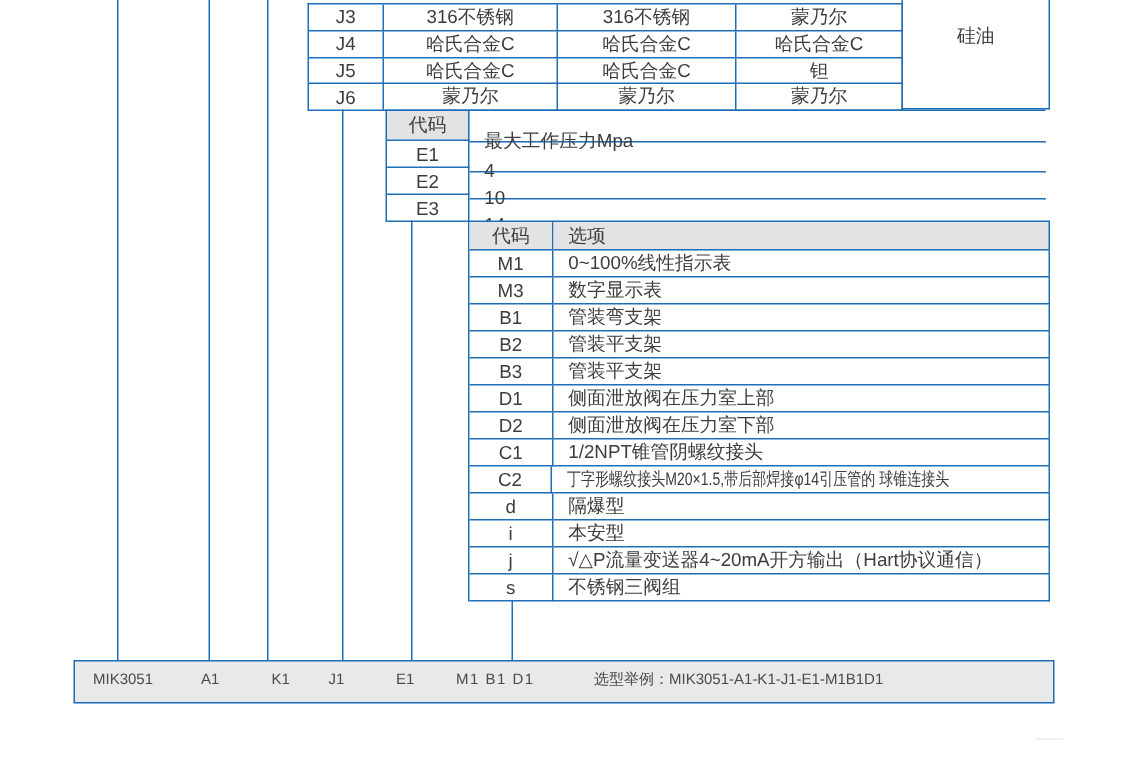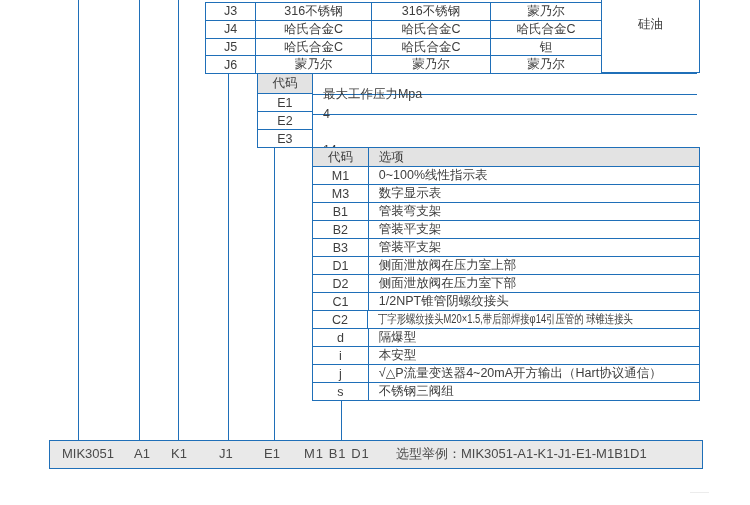--- a/index.html
+++ b/index.html
@@ -77,26 +77,26 @@
   
   .selbar {
     position: absolute;
     left: 49px; top: 440px; width: 654px; height: 29px;
     background: #e9e9e9;
     border: 1.5px solid #1f6fb8;
   }
   .selbar span {
     position: absolute;
     top: 0; height: 26px; line-height: 26px;
-    font-size: 13px; color: #4a4a4a;
+    font-size: 10px; color: #4a4a4a;
     white-space: nowrap;
   }
   .seg0 { left: 12px; }
   .seg1 { left: 84px; }
-  .seg2 { left: 121px; }
+  .seg2 { left: 131px; }
   .seg3 { left: 169px; }
   .seg4 { left: 214px; }
   .seg5 { left: 254px; letter-spacing: 1px; }
   .segex { left: 346px; }
 
   .faint-dash {
     position: absolute;
     left: 690px; top: 492px; width: 19px; height: 0;
     border-top: 1.5px solid #ececec;
   }
@@ -145,20 +145,21 @@
     <div class="trow head">
       <div class="cell hdr ec0">代码</div>
       <div class="cell hdr ec1 left">最大工作压力Mpa</div>
     </div>
     <div class="trow">
       <div class="cell ec0">E1</div>
       <div class="cell ec1 left">4</div>
     </div>
     <div class="trow">
       <div class="cell ec0">E2</div>
+      <div class="cell ec1 left">10</div>
     </div>
     <div class="trow">
       <div class="cell ec0">E3</div>
       <div class="cell ec1 left">14</div>
     </div>
   </div>
 
   <div class="tbl mtbl">
     <div class="trow head">
       <div class="cell hdr mc0">代码</div>

